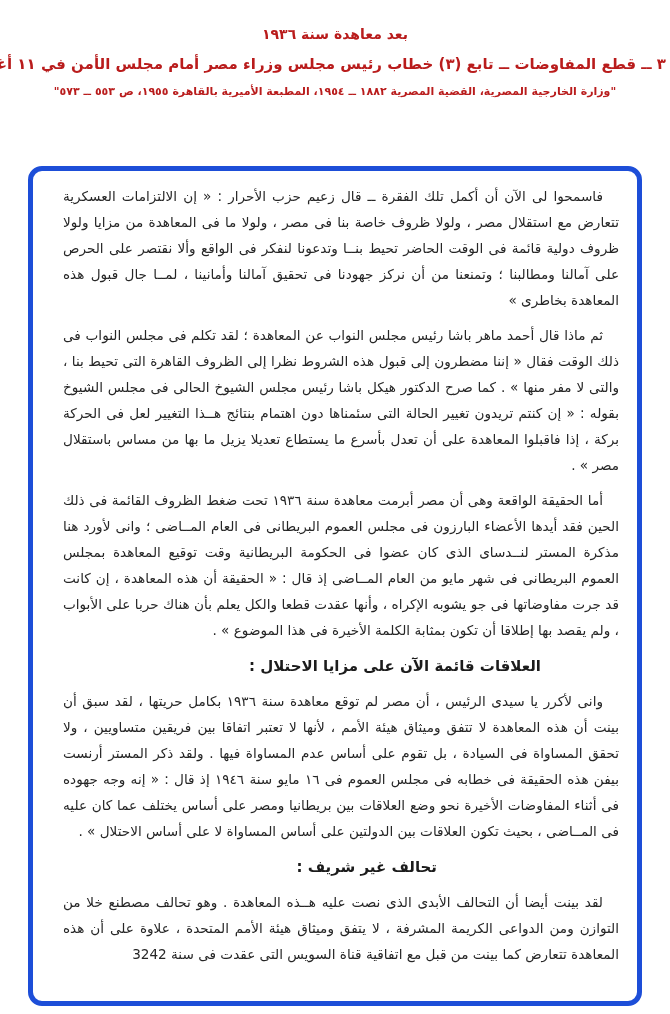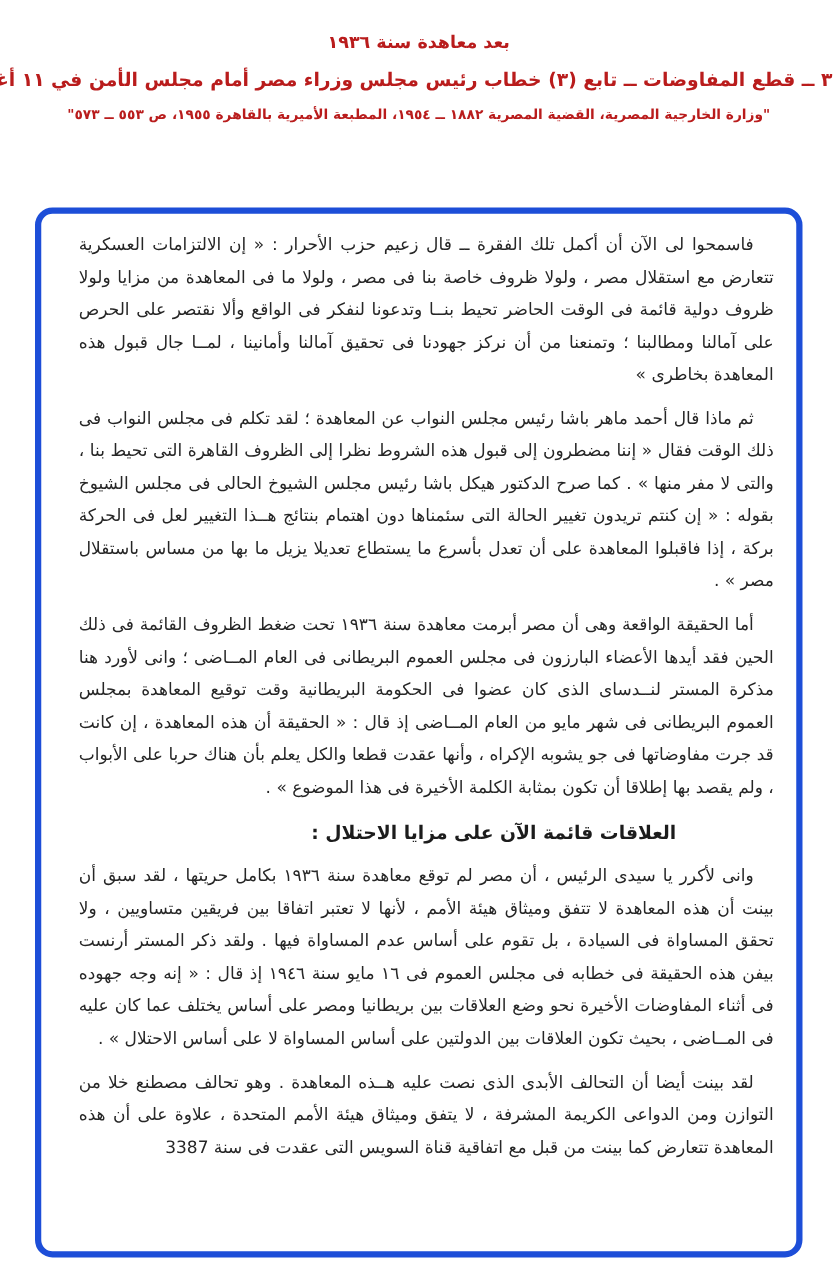--- a/index.html
+++ b/index.html
@@ -84,16 +84,17 @@
     <div class="h-line2">٣ ــ قطع المفاوضات ــ تابع (٣) خطاب رئيس مجلس وزراء مصر أمام مجلس الأمن في ١١ أغسطس ١٩٤٧</div>
     <div class="h-line3">"وزارة الخارجية المصرية، القضية المصرية ١٨٨٢ ــ ١٩٥٤، المطبعة الأميرية بالقاهرة ١٩٥٥، ص ٥٥٣ ــ ٥٧٣"</div>
   </header>
 
   <div class="green-box">
     <p class="para quote-end">فاسمحوا لى الآن أن أكمل تلك الفقرة ــ قال زعيم حزب الأحرار : « إن الالتزامات العسكرية تتعارض مع استقلال مصر ، ولولا ظروف خاصة بنا فى مصر ، ولولا ما فى المعاهدة من مزايا ولولا ظروف دولية قائمة فى الوقت الحاضر تحيط بنــا وتدعونا لنفكر فى الواقع وألا نقتصر على الحرص على آمالنا ومطالبنا ؛ وتمنعنا من أن نركز جهودنا فى تحقيق آمالنا وأمانينا ، لمــا جال قبول هذه المعاهدة بخاطرى »</p>
     <p class="para quote-end">ثم ماذا قال أحمد ماهر باشا رئيس مجلس النواب عن المعاهدة ؛ لقد تكلم فى مجلس النواب فى ذلك الوقت فقال « إننا مضطرون إلى قبول هذه الشروط نظرا إلى الظروف القاهرة التى تحيط بنا ، والتى لا مفر منها » . كما صرح الدكتور هيكل باشا رئيس مجلس الشيوخ الحالى فى مجلس الشيوخ بقوله : « إن كنتم تريدون تغيير الحالة التى سئمناها دون اهتمام بنتائج هــذا التغيير لعل فى الحركة بركة ، إذا فاقبلوا المعاهدة على أن تعدل بأسرع ما يستطاع تعديلا يزيل ما بها من مساس باستقلال مصر » .</p>
     <p class="para quote-end">أما الحقيقة الواقعة وهى أن مصر أبرمت معاهدة سنة ١٩٣٦ تحت ضغط الظروف القائمة فى ذلك الحين فقد أيدها الأعضاء البارزون فى مجلس العموم البريطانى فى العام المــاضى ؛ وانى لأورد هنا مذكرة المستر لنــدساى الذى كان عضوا فى الحكومة البريطانية وقت توقيع المعاهدة بمجلس العموم البريطانى فى شهر مايو من العام المــاضى إذ قال : « الحقيقة أن هذه المعاهدة ، إن كانت قد جرت مفاوضاتها فى جو يشوبه الإكراه ، وأنها عقدت قطعا والكل يعلم بأن هناك حربا على الأبواب ، ولم يقصد بها إطلاقا أن تكون بمثابة الكلمة الأخيرة فى هذا الموضوع » .</p>
     <h2 class="sec-heading indent-1">العلاقات قائمة الآن على مزايا الاحتلال :</h2>
     <p class="para quote-end">وانى لأكرر يا سيدى الرئيس ، أن مصر لم توقع معاهدة سنة ١٩٣٦ بكامل حريتها ، لقد سبق أن بينت أن هذه المعاهدة لا تتفق وميثاق هيئة الأمم ، لأنها لا تعتبر اتفاقا بين فريقين متساويين ، ولا تحقق المساواة فى السيادة ، بل تقوم على أساس عدم المساواة فيها . ولقد ذكر المستر أرنست بيفن هذه الحقيقة فى خطابه فى مجلس العموم فى ١٦ مايو سنة ١٩٤٦ إذ قال : « إنه وجه جهوده فى أثناء المفاوضات الأخيرة نحو وضع العلاقات بين بريطانيا ومصر على أساس يختلف عما كان عليه فى المــاضى ، بحيث تكون العلاقات بين الدولتين على أساس المساواة لا على أساس الاحتلال » .</p>
-    <p class="para">لقد بينت أيضا أن التحالف الأبدى الذى نصت عليه هــذه المعاهدة . وهو تحالف مصطنع خلا من التوازن ومن الدواعى الكريمة المشرفة ، لا يتفق وميثاق هيئة الأمم المتحدة ، علاوة على أن هذه المعاهدة تتعارض كما بينت من قبل مع اتفاقية قناة السويس التى عقدت فى سنة 3387</p>
+    <h2 class="sec-heading indent-2">تحالف غير شريف :</h2>
+    <p class="para">لقد بينت أيضا أن التحالف الأبدى الذى نصت عليه هــذه المعاهدة . وهو تحالف مصطنع خلا من التوازن ومن الدواعى الكريمة المشرفة ، لا يتفق وميثاق هيئة الأمم المتحدة ، علاوة على أن هذه المعاهدة تتعارض كما بينت من قبل مع اتفاقية قناة السويس التى عقدت فى سنة 3242</p>
   </div>
 
 </div>
 
 </body></html>

